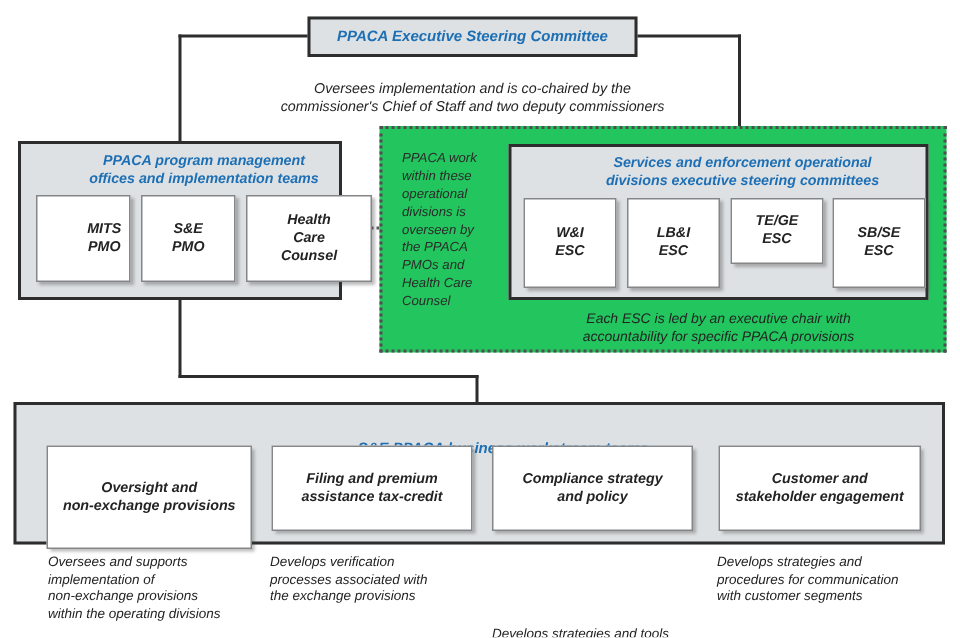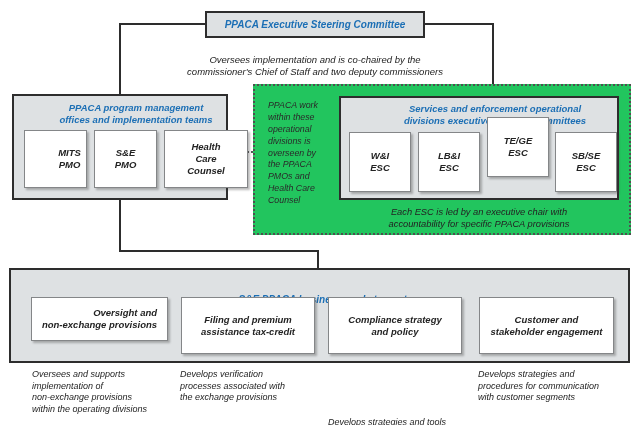--- a/index.html
+++ b/index.html
@@ -89,32 +89,32 @@
 Health Care
 Counsel</div>
 
     <div class="gray-box" style="left:84px;top:10px;width:280px;height:104px;">
       <div class="group-title" style="margin-top:5px;">Services and enforcement operational
 divisions executive steering committees</div>
       <div class="white-box" style="left:8px;top:34px;width:62px;height:60px;">W&amp;I
 ESC</div>
       <div class="white-box" style="left:77px;top:34px;width:62px;height:60px;">LB&amp;I
 ESC</div>
-      <div class="white-box" style="left:146px;top:19px;width:62px;height:60px;">TE/GE
+      <div class="white-box" style="left:146px;top:34px;width:62px;height:44px;">TE/GE
 ESC</div>
       <div class="white-box" style="left:214px;top:34px;width:62px;height:60px;">SB/SE
 ESC</div>
     </div>
     <div class="caption" style="left:84px;top:120px;width:280px;font-size:9.3px;">Each ESC is led by an executive chair with
 accountability for specific PPACA provisions</div>
   </div>
 
   <div class="gray-box" style="left:9px;top:268px;width:621px;height:95px;">
     <div class="group-title" style="margin-top:24px;font-size:10px;">S&amp;E PPACA business workstream teams</div>
-    <div class="white-box" style="left:20px;top:27px;width:137px;height:44px;text-align:right;">Oversight and
+    <div class="white-box" style="left:20px;top:27px;width:137px;height:69px;">Oversight and
 non-exchange provisions</div>
     <div class="white-box" style="left:170px;top:27px;width:134px;height:57px;">Filing and premium
 assistance tax-credit</div>
     <div class="white-box" style="left:317px;top:27px;width:134px;height:57px;">Compliance strategy
 and policy</div>
     <div class="white-box" style="left:468px;top:27px;width:135px;height:57px;">Customer and
 stakeholder engagement</div>
   </div>
 
   <div class="desc" style="left:32px;top:369px;width:142px;">Oversees and supports

